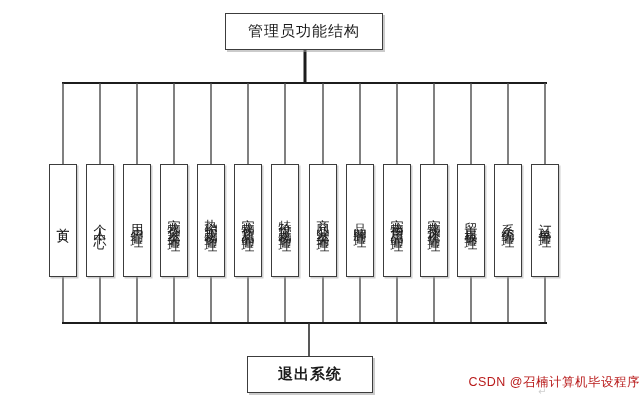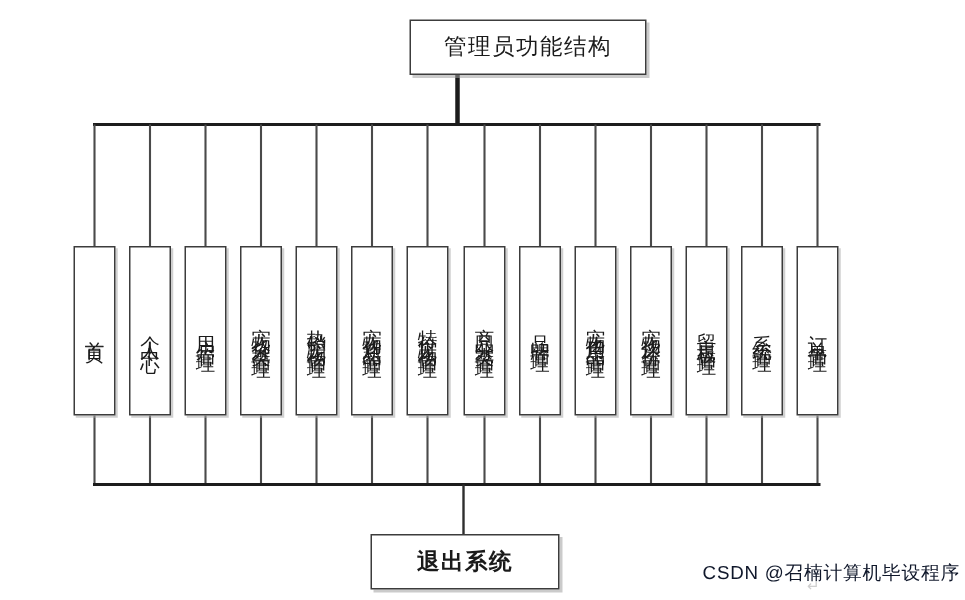--- a/index.html
+++ b/index.html
@@ -29,21 +29,20 @@
     align-items: center;
     justify-content: center;
     box-sizing: border-box;
     color: #1a1a1a;
   }
   .root-box {
     left: 225px; top: 13px;
     width: 158px; height: 37px;
     font-size: 15px;
     letter-spacing: 1px;
-    margin-left: 48px;
   }
   .exit-box {
     left: 247px; top: 356px;
     width: 126px; height: 37px;
     font-size: 15px;
     letter-spacing: 1px;
     font-weight: bold;
   }
   .vbox {
     position: absolute;
@@ -64,21 +63,21 @@
     line-height: 1;
     letter-spacing: 4px;
     color: #1a1a1a;
     white-space: nowrap;
   }
   .watermark {
     position: absolute;
     right: 3px;
     top: 374px;
     font-size: 12.5px;
-    color: #0f172a;
+    color: #b91c1c;
     letter-spacing: 0.5px;
   }
   .return-glyph {
     position: absolute;
     left: 538px;
     top: 386px;
     font-size: 10px;
     color: #cfcfcf;
   }
 </style>

